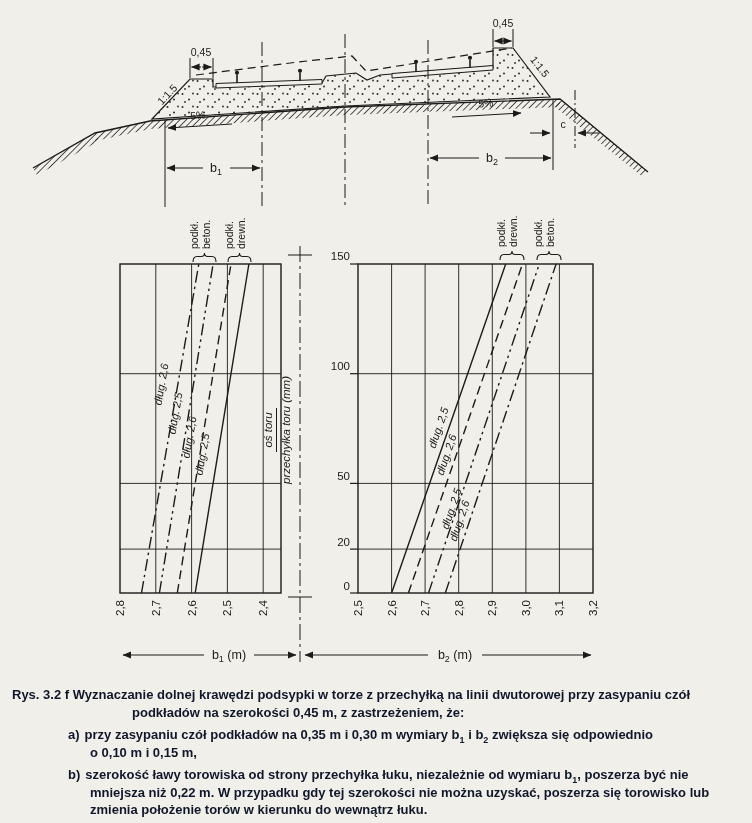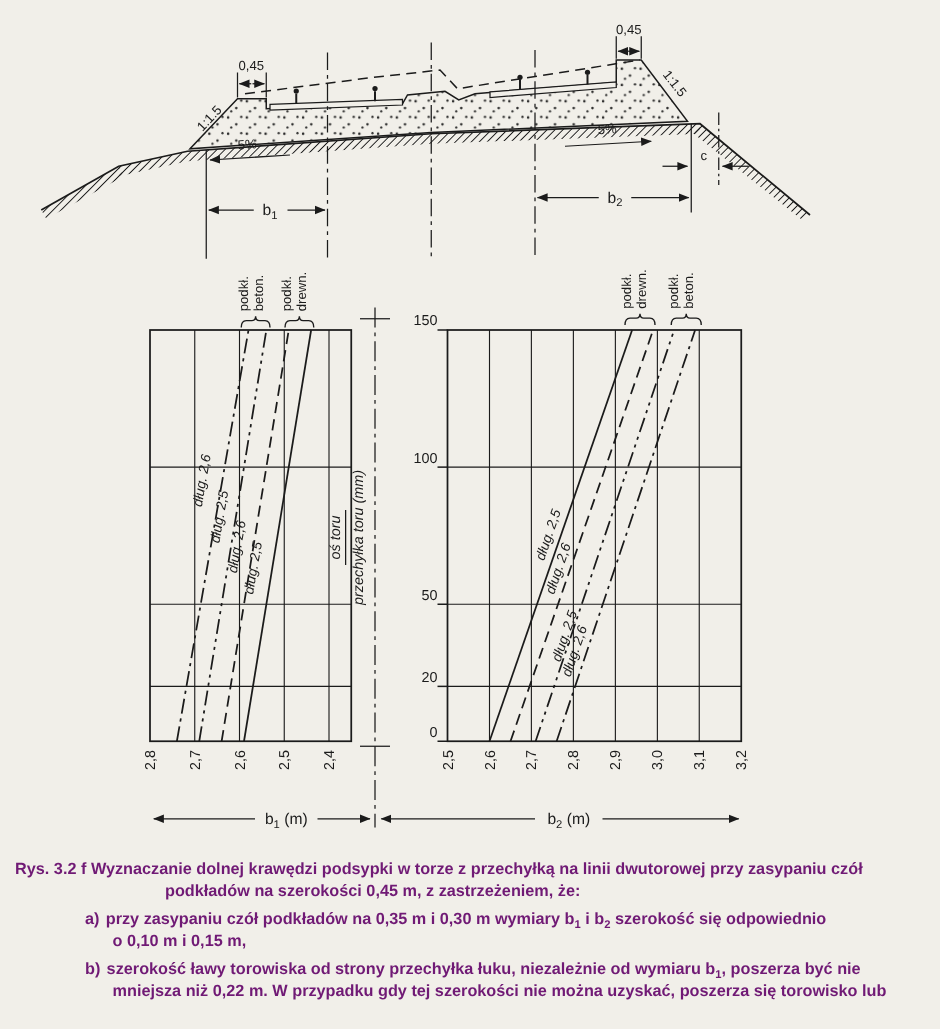--- a/index.html
+++ b/index.html
@@ -12,21 +12,21 @@
   svg text{font-family:"Liberation Sans",sans-serif;fill:#1b1b1b;}
   .tick{font-size:11.5px;}
   .ylab{font-size:11.5px;}
   .dlug{font-size:11px;font-style:italic;}
   .podkl{font-size:10.5px;}
   .dim{font-size:10.5px;}
   .blabel{font-size:12.5px;}
   .axis-title{font-size:11.5px;font-style:italic;}
   .caption{
     position:absolute;left:12px;top:686px;width:730px;
-    color:#701a75;font-size:13px;line-height:17.5px;font-weight:700;
+    color:#0f172a;font-size:13px;line-height:17.5px;font-weight:700;
   }
   .cap-cont1{margin-left:120px;}
   .cap-item{margin-left:56px;margin-top:5px;}
   .cap-cont2{margin-left:22px;}
   .cap-marker{margin-right:5px;}
   .caption sub{font-size:9px;line-height:0;}
 </style>
 </head>
 <body>
 
@@ -250,20 +250,21 @@
   </g>
 </svg>
 
 <div class="caption">
   <div>
     <span>Rys. 3.2 f</span>
     <span>Wyznaczanie dolnej krawędzi podsypki w torze z przechyłką na linii dwutorowej przy zasypaniu czół</span><br>
     <span class="cap-cont1">podkładów na szerokości 0,45 m, z zastrzeżeniem, że:</span>
   </div>
   <div class="cap-item">
-    <span class="cap-marker">a)</span><span>przy zasypaniu czół podkładów na 0,35 m i 0,30 m wymiary b</span><sub>1</sub><span> i b</span><sub>2</sub><span> szerokość się odpowiednio</span><br>
+    <span class="cap-marker">a)</span><span>przy zasypaniu czół podkładów na 0,35 m i 0,30 m wymiary b</span><sub>1</sub><span> i b</span><sub>2</sub><span> zwiększa się odpowiednio</span><br>
     <span class="cap-cont2">o 0,10 m i 0,15 m,</span>
   </div>
   <div class="cap-item">
     <span class="cap-marker">b)</span><span>szerokość ławy torowiska od strony przechyłka łuku, niezależnie od wymiaru b</span><sub>1</sub><span>, poszerza być nie</span><br>
     <span class="cap-cont2">mniejsza niż 0,22 m. W przypadku gdy tej szerokości nie można uzyskać, poszerza się torowisko lub</span><br>
+    <span class="cap-cont2">zmienia położenie torów w kierunku do wewnątrz łuku.</span>
   </div>
 </div>
 
 </body></html>

